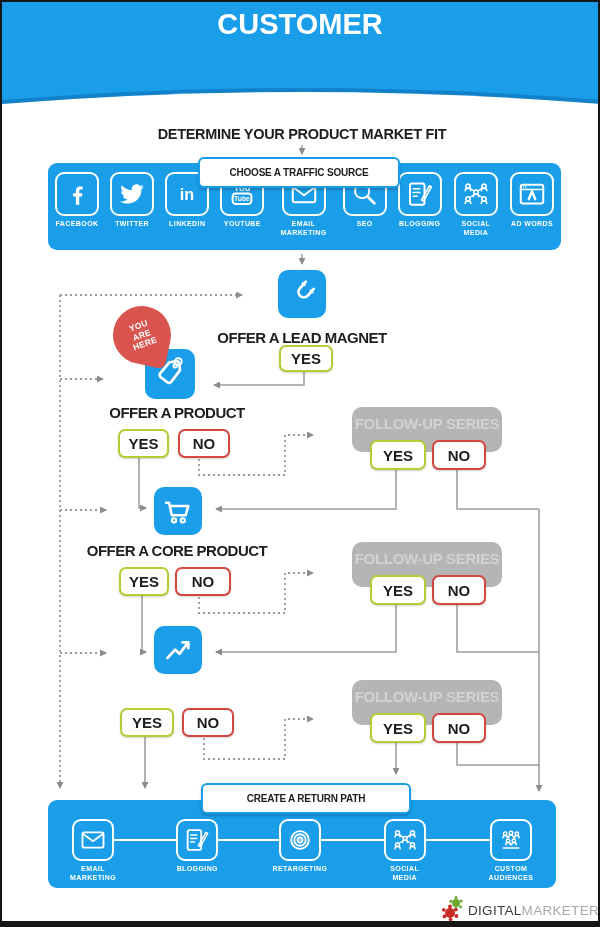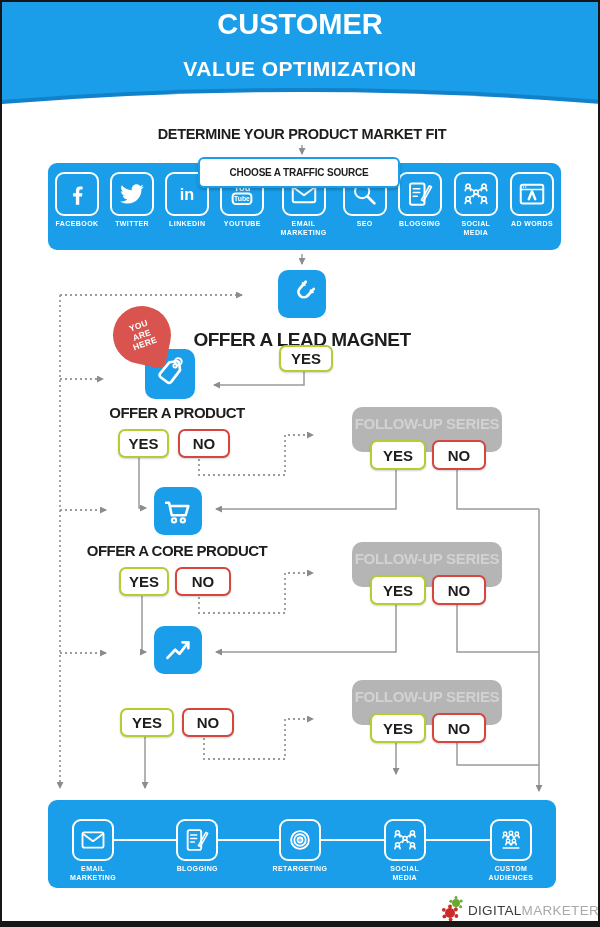--- a/index.html
+++ b/index.html
@@ -194,21 +194,20 @@
     <path class="d" d="M58,377 H101" marker-end="url(#ah)"></path>
     <path class="d" d="M58,508 H104" marker-end="url(#ah)"></path>
     <path class="d" d="M58,651 H104" marker-end="url(#ah)"></path>
     <path class="d" d="M197,452 V473 H283 V433 H311" marker-end="url(#ah)"></path>
     <path class="d" d="M197,590 V611 H283 V571 H311" marker-end="url(#ah)"></path>
     <path class="d" d="M202,731 V757 H283 V717 H311" marker-end="url(#ah)"></path>
   </svg>
 
   <div class="hdr">
     <h1>CUSTOMER</h1>
-    <h2>VALUE OPTIMIZATION</h2>
     <svg class="curve" viewBox="0 0 600 30" preserveAspectRatio="none">
       <path d="M0,20 Q300,-4 600,20 L600,30 L0,30 Z" fill="#1181ca"></path>
       <path d="M0,24 Q300,0 600,24 L600,30 L0,30 Z" fill="#ffffff"></path>
     </svg>
   </div>
 
   <div class="black-label" style="left:0;top:124px;width:600px;font-size:14.5px;letter-spacing:-0.3px;">DETERMINE YOUR PRODUCT MARKET FIT</div>
 
   <div class="bluebox" style="left:196px;top:155px;width:198px;height:27px;">CHOOSE A TRAFFIC SOURCE</div>
 
@@ -287,21 +286,21 @@
         <div class="blabel">AD WORDS</div>
       </div>
     </div>
   </div>
 
   <div class="flowtile" style="left:276px;top:268px;width:48px;height:48px;">
     <svg class="icon" width="34" height="34" viewBox="0 0 24 24">
         <use href="#i-mag"></use>
       </svg>
   </div>
-  <div class="black-label" style="left:180px;top:327px;width:240px;font-size:19px;letter-spacing:-0.5px;">OFFER A LEAD MAGNET</div>
+  <div class="black-label" style="left:180px;top:327px;width:240px;font-size:15px;letter-spacing:-0.5px;">OFFER A LEAD MAGNET</div>
   <div class="yn yes" style="left:277px;top:343px;width:50px;height:23px;">YES</div>
 
   <div class="pin">
     <div class="pt">YOU ARE HERE</div>
   </div>
 
   <div class="flowtile" style="left:143px;top:347px;width:50px;height:50px;">
     <svg class="icon" width="36" height="36" viewBox="0 0 24 24">
         <use href="#i-tag"></use>
       </svg>
@@ -338,20 +337,21 @@
   </div>
   <div class="yn yes" style="left:118px;top:706px;width:50px;height:25px;">YES</div>
   <div class="yn no" style="left:180px;top:706px;width:48px;height:25px;">NO</div>
 
   <div class="fu" style="top:678px;">
     <div class="fut">FOLLOW-UP SERIES</div>
     <div class="yn yes" style="left:18px;top:33px;width:52px;height:26px;">YES</div>
     <div class="yn no" style="left:80px;top:33px;width:50px;height:26px;">NO</div>
   </div>
 
+  <div class="bluebox" style="left:199px;top:781px;width:206px;height:27px;">CREATE A RETURN PATH</div>
 
   <div class="bar" style="left:46px;top:798px;width:508px;height:88px;">
     <div style="position:absolute;left:38px;top:39px;width:434px;height:2px;background:#fff;"></div>
     <div class="row" style="padding:19px 16px 0 16px;position:relative;">
       <div class="cell">
         <div class="tile outline" style="width:42px;height:42px;">
             <svg class="icon" width="28" height="28" viewBox="0 0 24 24">
               <use href="#i-env"></use>
             </svg>
           </div>

